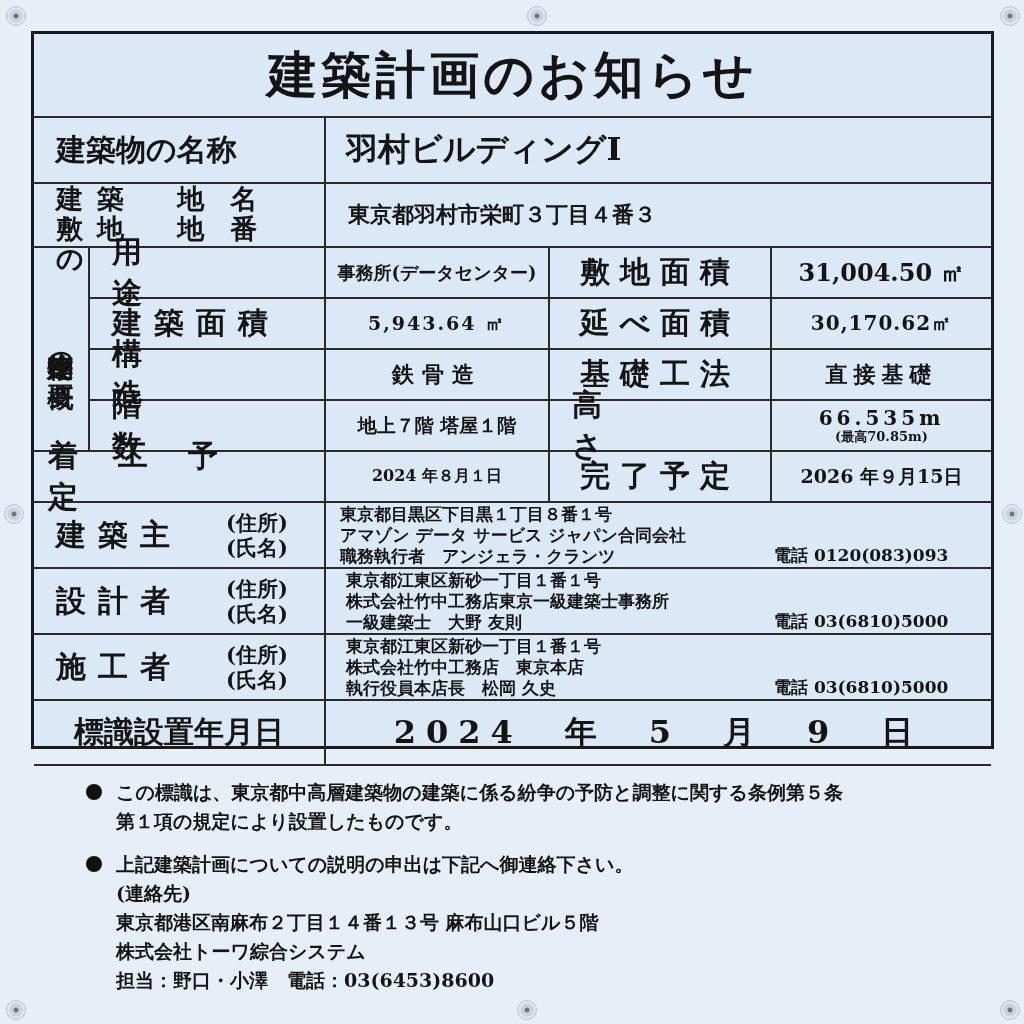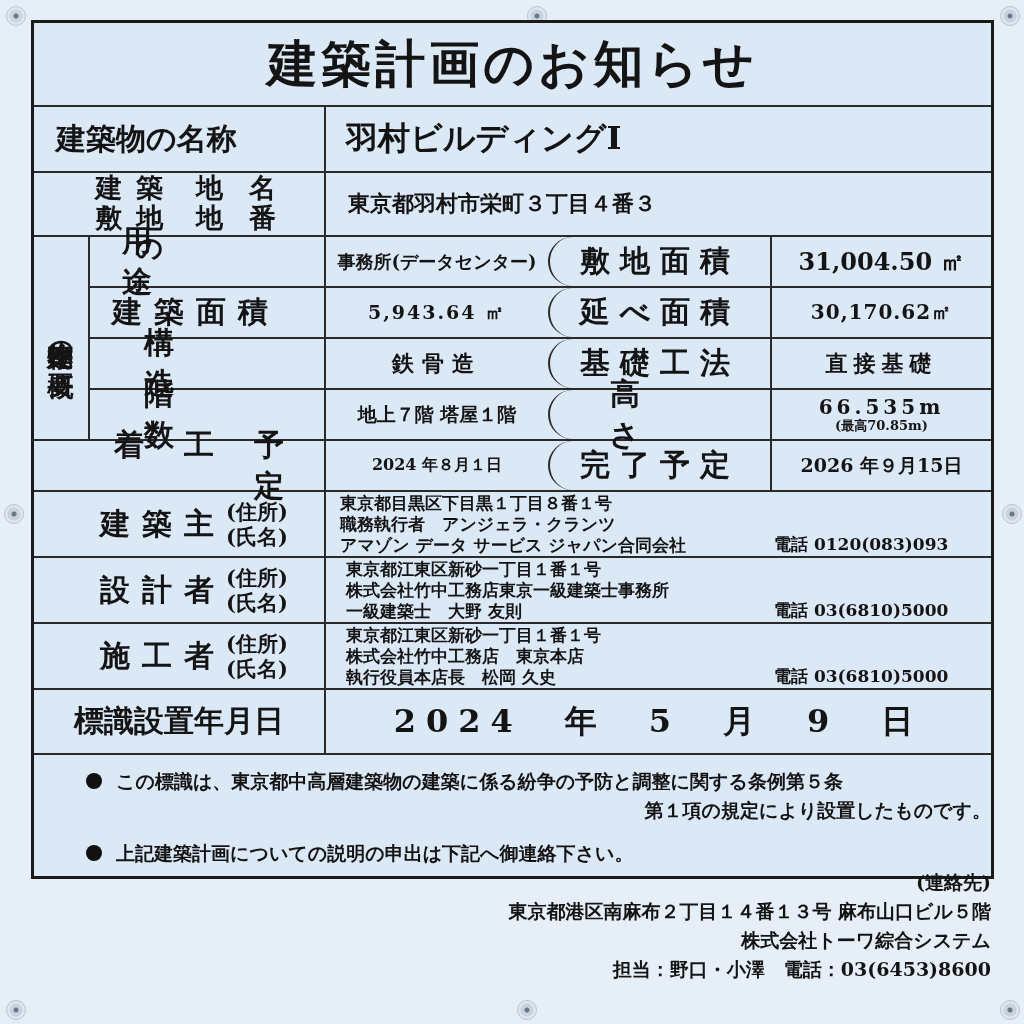--- a/index.html
+++ b/index.html
@@ -9,28 +9,28 @@
     font-family:"DejaVu Serif", "Liberation Serif", serif;
     color:#141414;
     position:relative;
   }
   .screw {
     position:absolute; width:18px; height:18px; border-radius:50%;
     background:radial-gradient(circle at 50% 50%, #6b7688 0 2px, #c9d3e0 3px 6px, #dfe6ef 7px);
     border:1px solid #b9c3d1;
   }
   .board {
-    position:absolute; left:31px; top:20px; width:963px; height:859px;
-    border:3px solid #1a1a1a; background:#dbe8f6; box-sizing:border-box;text-align:right;
+    position:absolute; left:31px; top:31px; width:963px; height:718px;
+    border:3px solid #1a1a1a; background:#dbe8f6; box-sizing:border-box;
   }
   .row { position:absolute; left:0; width:957px; border-bottom:2px solid #2a2a2a; box-sizing:border-box; }
   .cell { position:absolute; top:0; height:100%; box-sizing:border-box; display:flex; align-items:center; }
   .vline { border-left:2px solid #2a2a2a; }
   .title { font-size:50px; font-weight:bold; justify-content:center; width:100%; letter-spacing:4px; }
-  .lbl { font-size:30px; font-weight:bold;border-radius:26px; }
+  .lbl { font-size:30px; font-weight:bold; }
   .spread { justify-content:space-between; padding:0 22px; }
   .val { font-size:22px; font-weight:bold; }
   .center { justify-content:center; }
   .small { font-size:17px; font-weight:bold; line-height:21px; }
   .notes { position:absolute; left:0; top:732px; width:957px; padding:12px 0 0 52px; box-sizing:border-box; font-size:19px; font-weight:bold; line-height:29px; }
   .bullet { display:flex; }
   .dot { width:16px; height:16px; border-radius:50%; background:#111; margin:6px 14px 0 0; flex-shrink:0; }
   .indent { padding-left:30px; }
 </style>
 </head>
@@ -109,22 +109,22 @@
   <div class="row" style="top:469px;height:66px">
     <div class="cell" style="left:0;width:290px;padding-left:22px">
       <span class="lbl" style="letter-spacing:12px;width:170px">建築主</span>
       <span style="display:flex;flex-direction:column;font-size:21px;font-weight:bold;line-height:25px">
         <span>(住所)</span>
         <span>(氏名)</span>
       </span>
     </div>
     <div class="cell vline small" style="left:290px;width:667px;padding-left:14px;flex-direction:column;align-items:flex-start;justify-content:center;position:absolute">
       <span>東京都目黒区下目黒１丁目８番１号</span>
+      <span>アマゾン データ サービス ジャパン合同会社</span>
       <span>職務執行者　アンジェラ・クランツ</span>
-      <span>アマゾン データ サービス ジャパン合同会社</span>
     </div>
     <span class="small" style="position:absolute;left:740px;top:42px">電話 0120(083)093</span>
   </div>
 
   <div class="row" style="top:535px;height:66px">
     <div class="cell" style="left:0;width:290px;padding-left:22px">
       <span class="lbl" style="letter-spacing:12px;width:170px">設計者</span>
       <span style="display:flex;flex-direction:column;font-size:21px;font-weight:bold;line-height:25px">
         <span>(住所)</span>
         <span>(氏名)</span>

